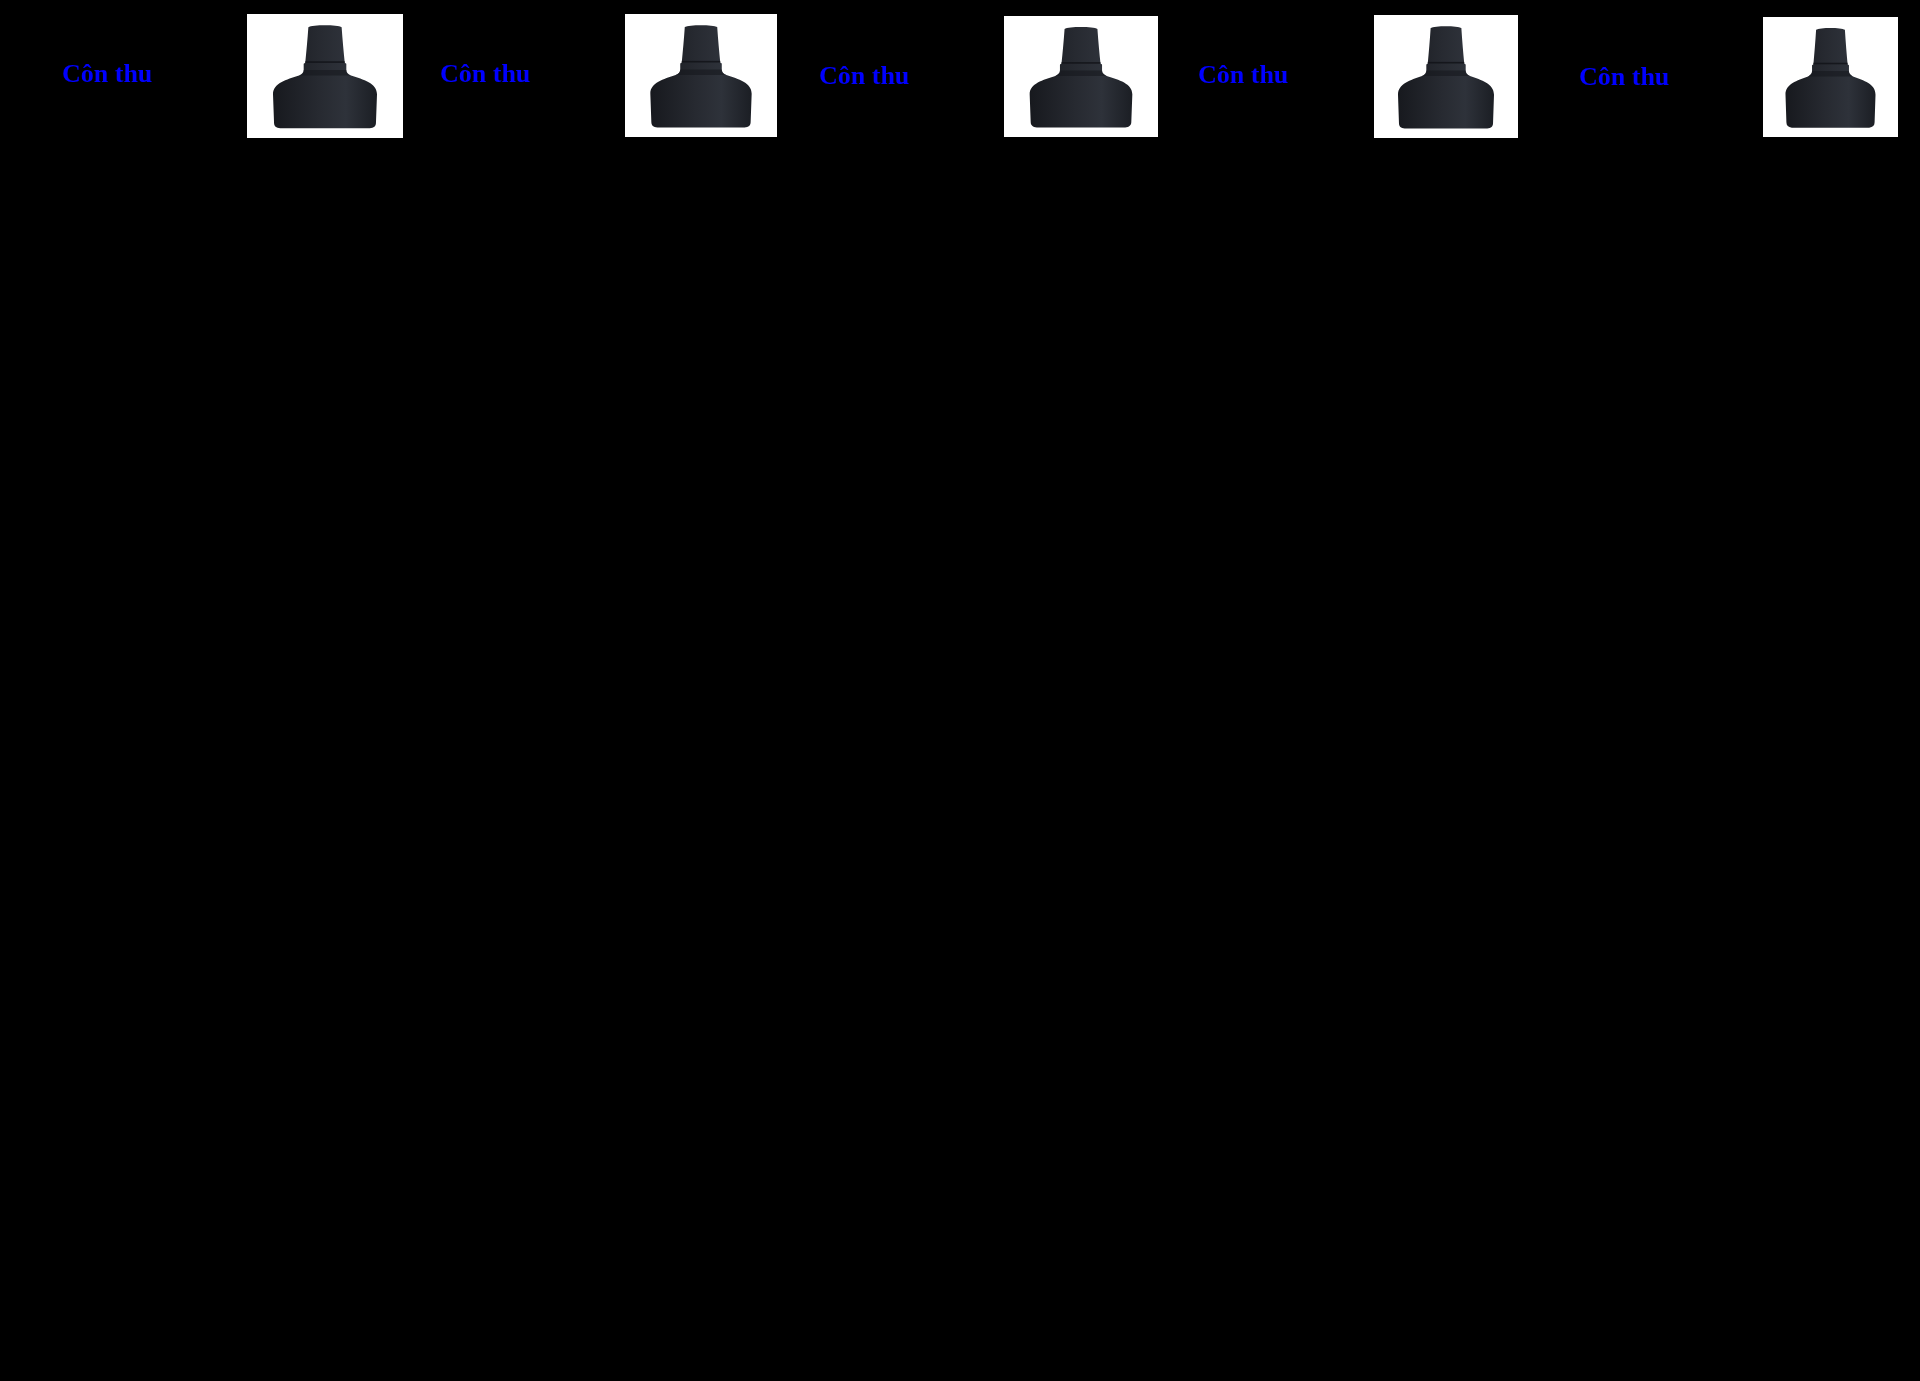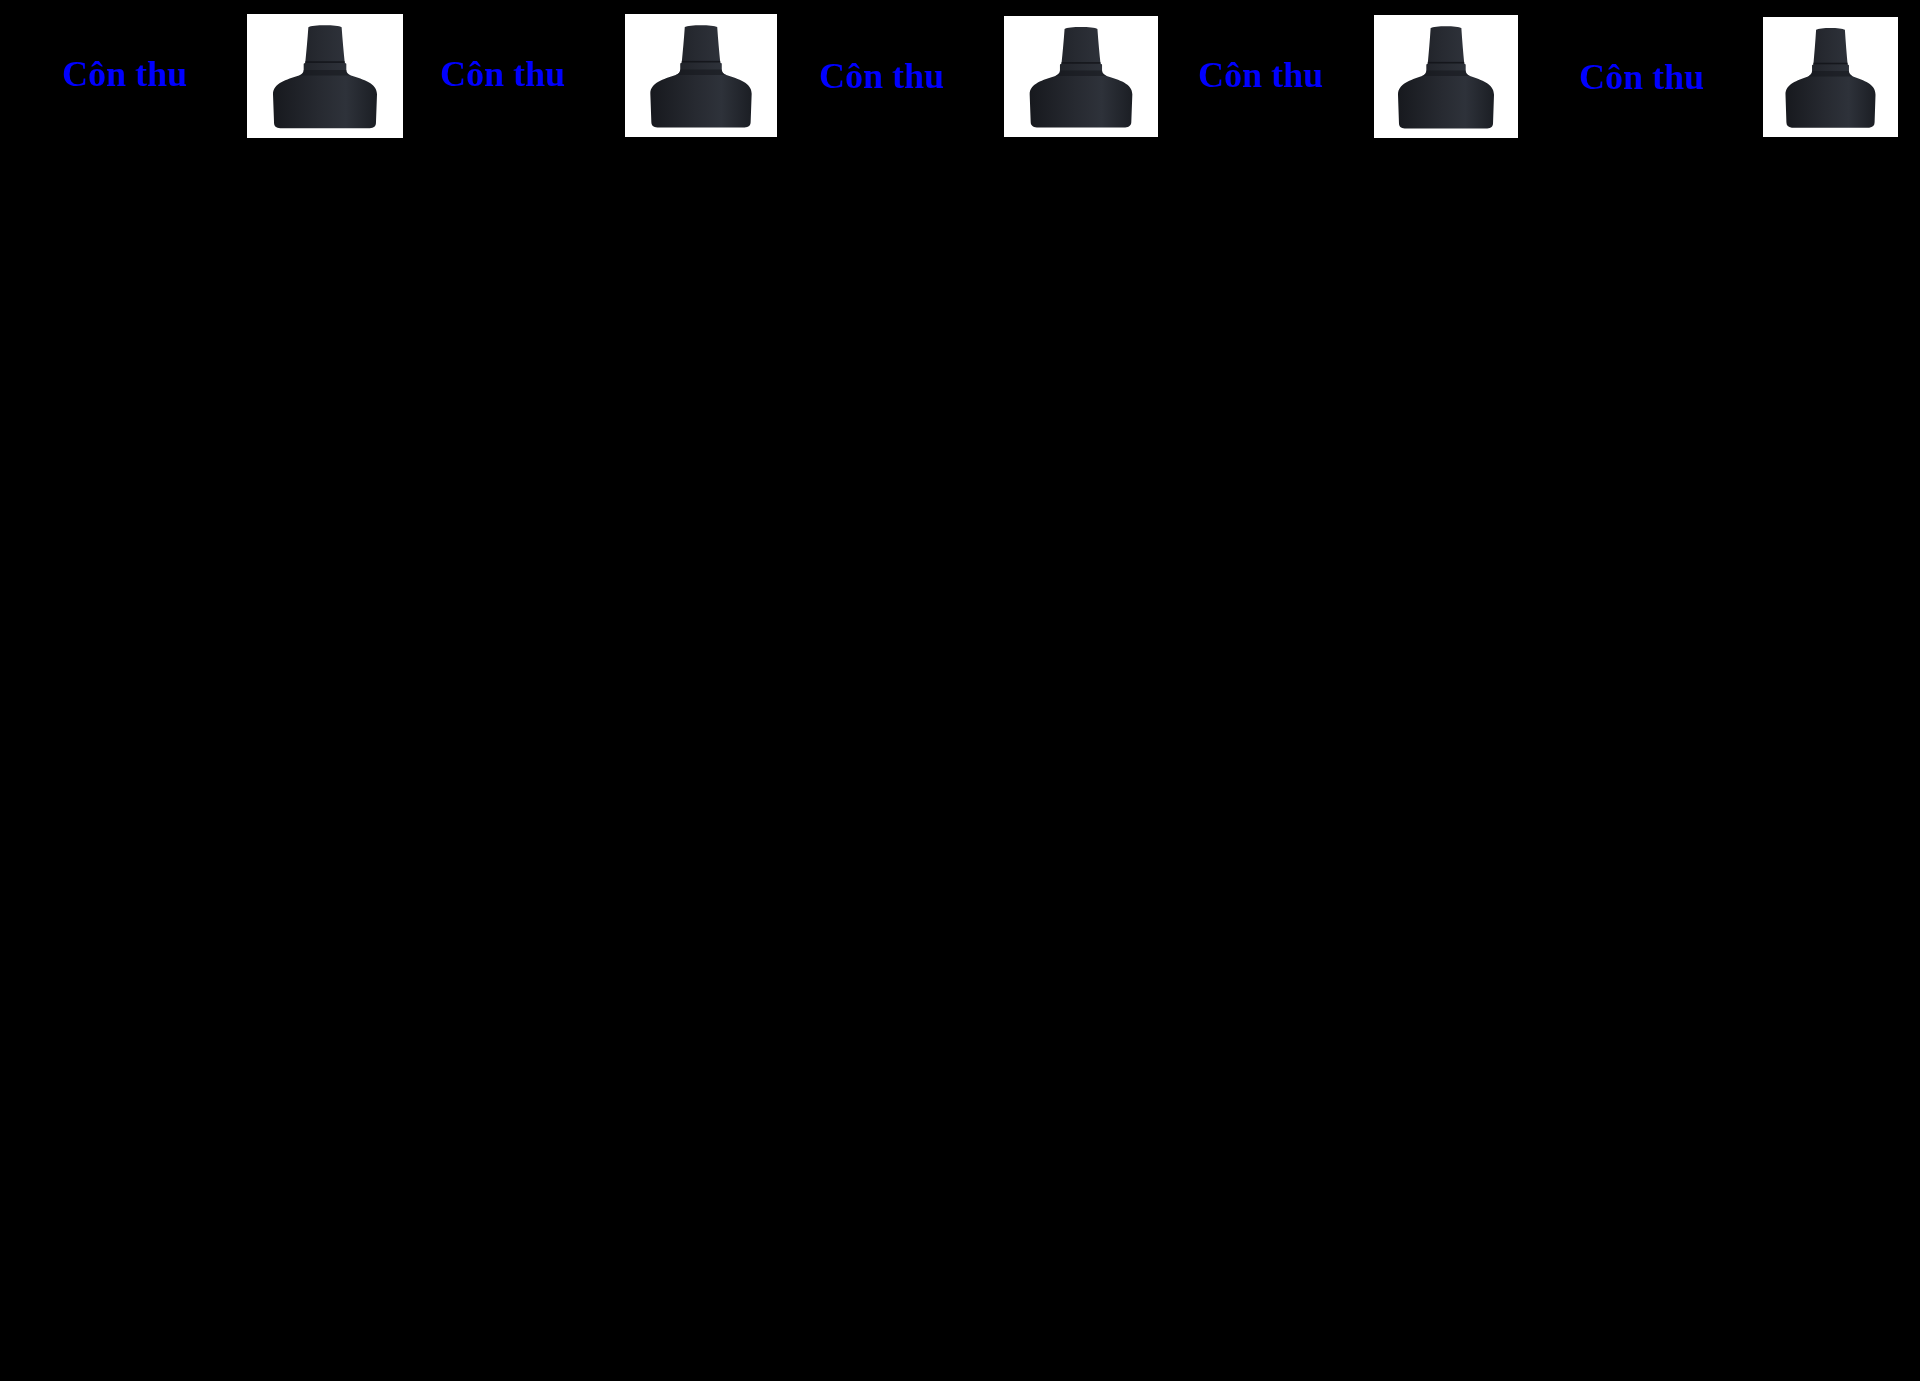--- a/index.html
+++ b/index.html
@@ -19,21 +19,21 @@
     left: 0;
     top: 0;
     width: 1920px;
     height: 160px;
   }
   .product-label {
     position: absolute;
     top: 57px;
     height: 34px;
     line-height: 34px;
-    font-size: 36px;
+    font-size: 26px;
     font-weight: bold;
     color: #0000ff;
     white-space: nowrap;
     cursor: pointer;
   }
   .product-imgbox {
     position: absolute;
     background: #ffffff;
     cursor: pointer;
   }

